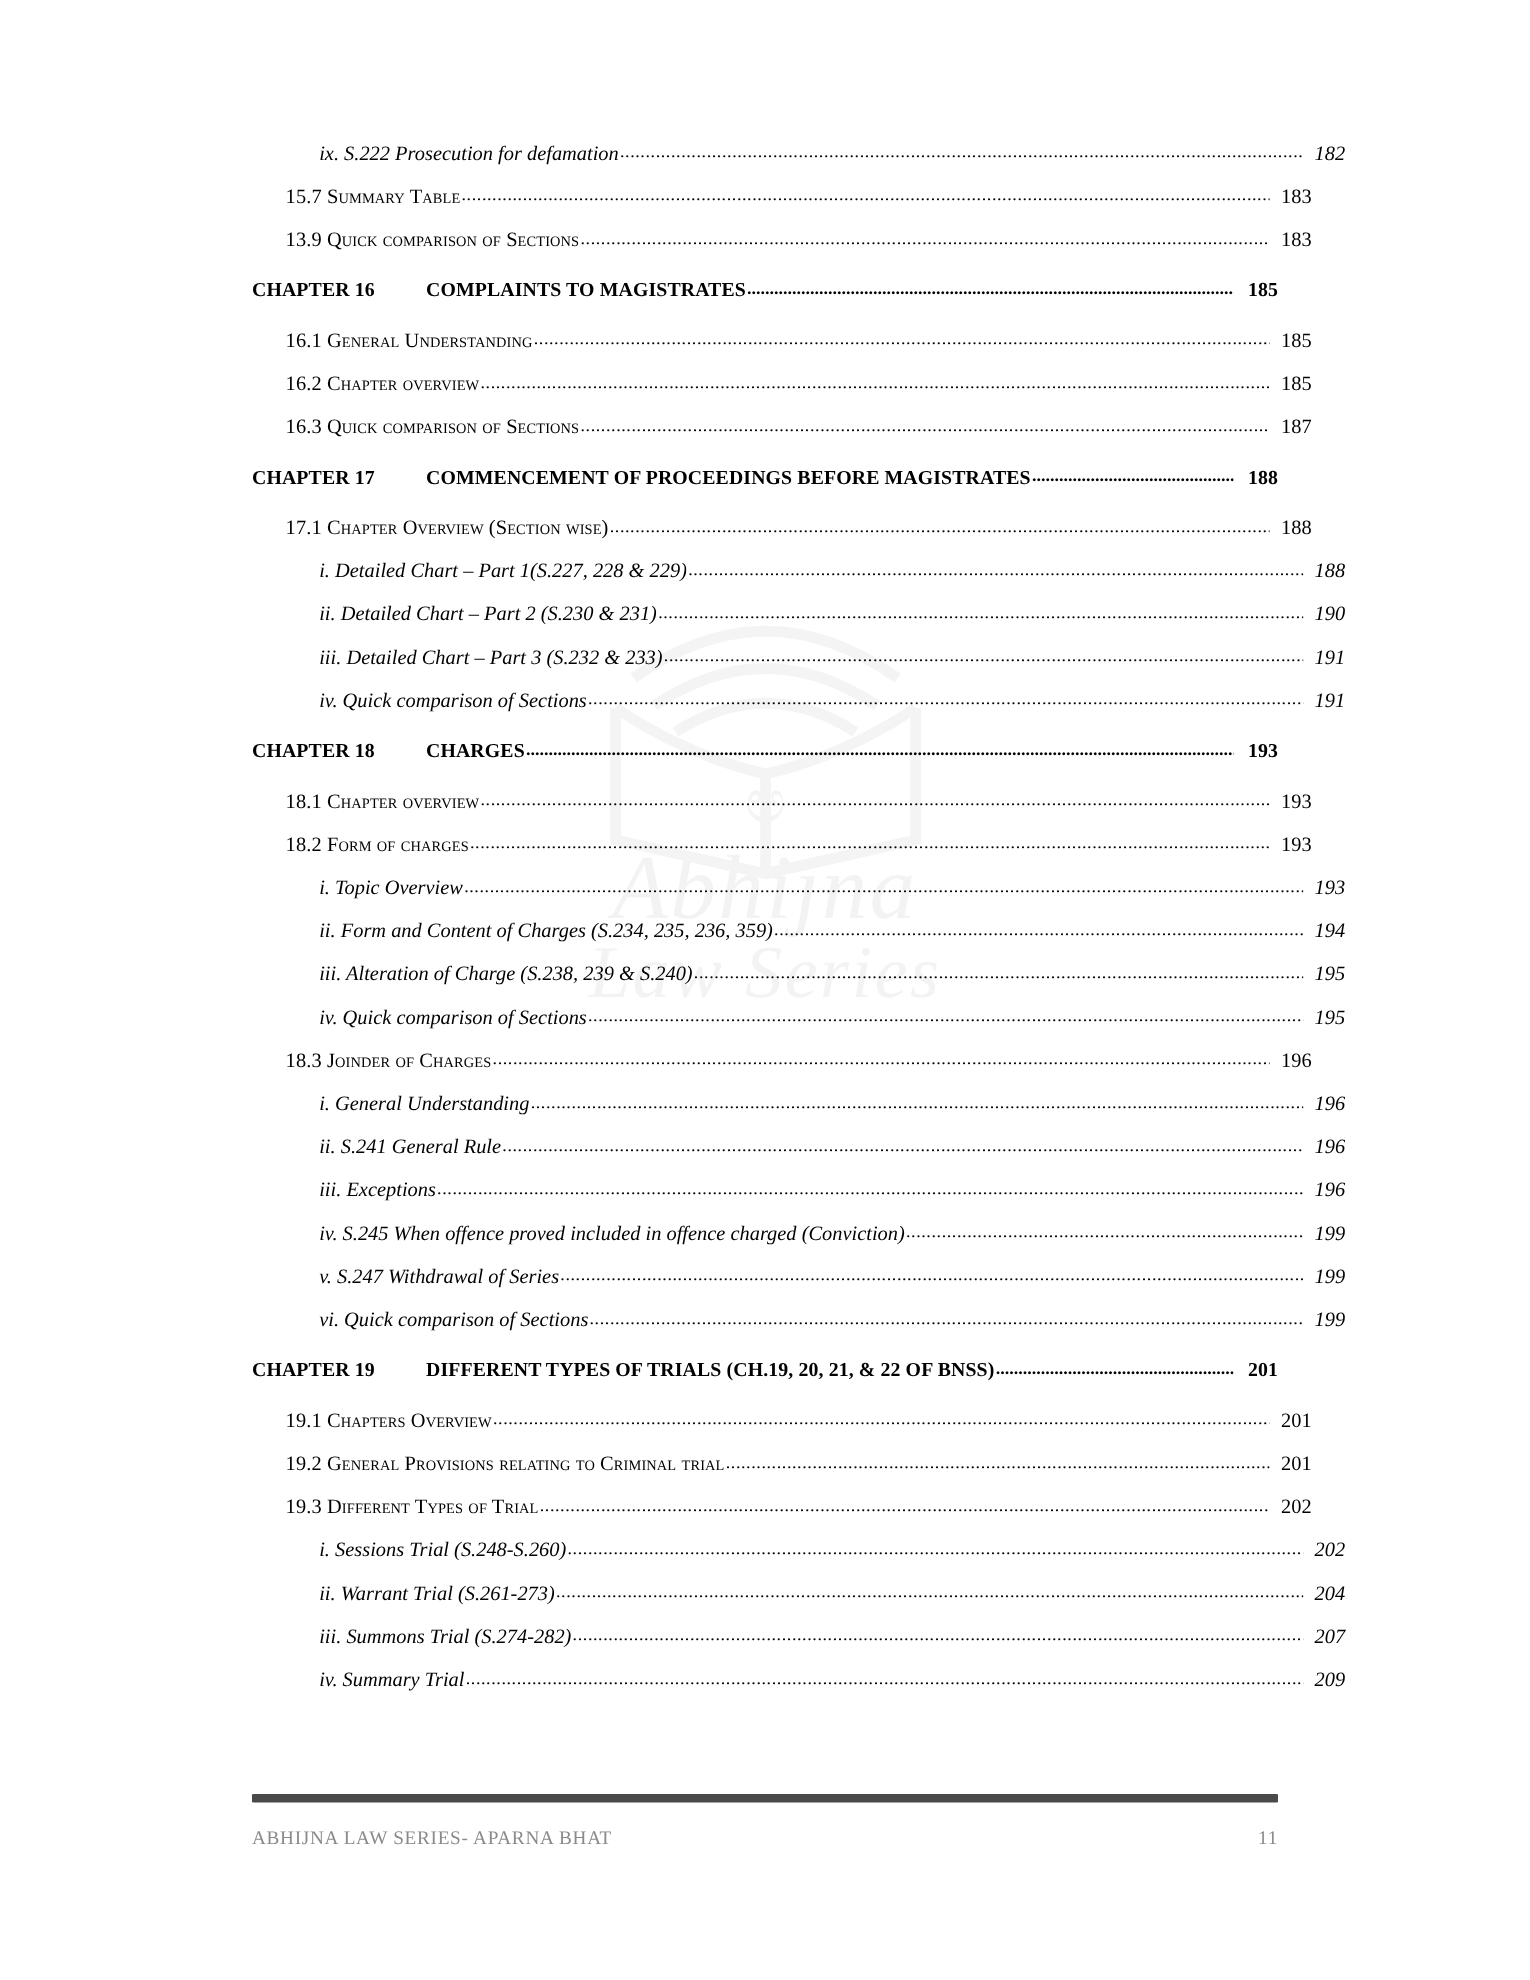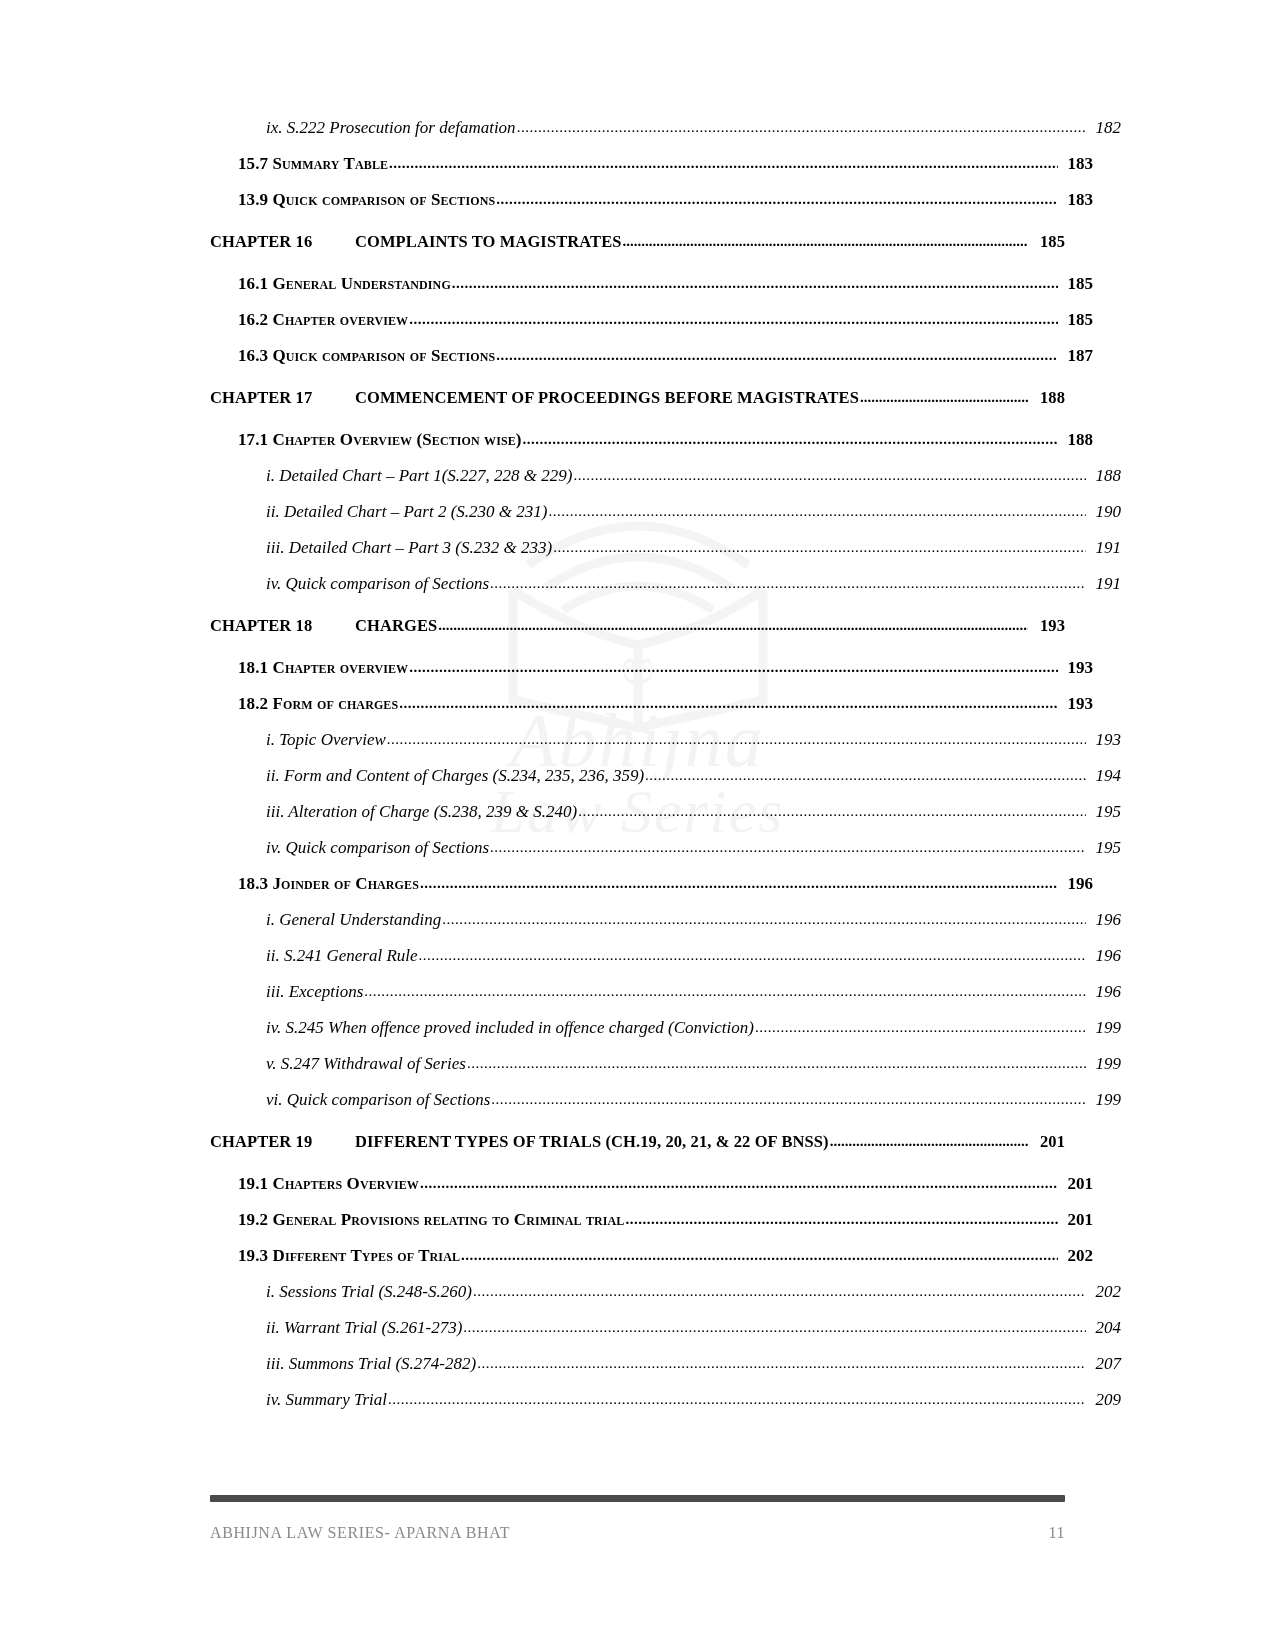--- a/index.html
+++ b/index.html
@@ -120,21 +120,20 @@
     font-weight: bold;
   }
   .lvl-chapter .toc-dots::after {
     letter-spacing: 0px;
   }
   .lvl-chapter .toc-page { min-width: 36px; }
 
   
   .lvl-section {
     padding-left: 28px;
-    font-weight: bold;
   }
   .lvl-section .toc-label {
     font-size: 17px;
     font-variant: small-caps;
     letter-spacing: 0.1px;
   }
   .lvl-section .toc-page {
     font-size: 17px;
   }
 

